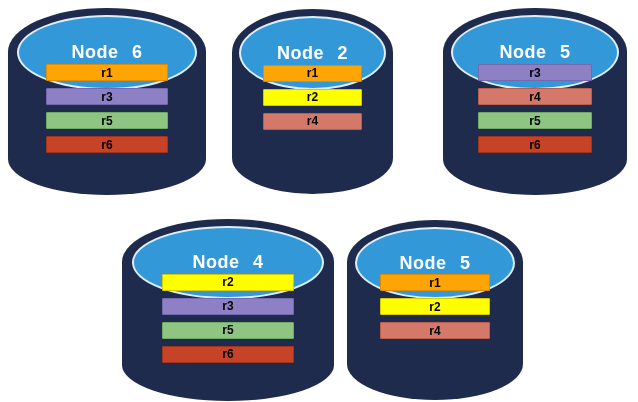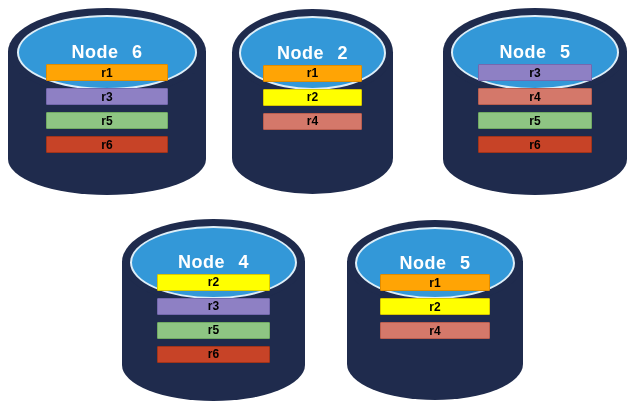--- a/index.html
+++ b/index.html
@@ -13,21 +13,21 @@
     width: 638px;
     height: 402px;
     background: var(--bg, #ffffff);
     overflow: hidden;
   }
   
   .node { position: absolute; }
   .node-1 { left: 8px;   top: 8px;   width: 198px; height: 187px; }
   .node-2 { left: 232px; top: 9px;   width: 161px; height: 185px; }
   .node-3 { left: 443px; top: 8px;   width: 184px; height: 187px; }
-  .node-4 { left: 122px; top: 219px; width: 183px; height: 182px; }
+  .node-4 { left: 122px; top: 219px; width: 212px; height: 182px; }
   .node-5 { left: 347px; top: 220px; width: 176px; height: 180px; }
 
   .cap-back {
     position: absolute;
     left: 0; right: 0; top: 0;
     height: 47%;
     border-radius: 50%;
     background: var(--body, #1F2B4D);
     z-index: 1;
   }

